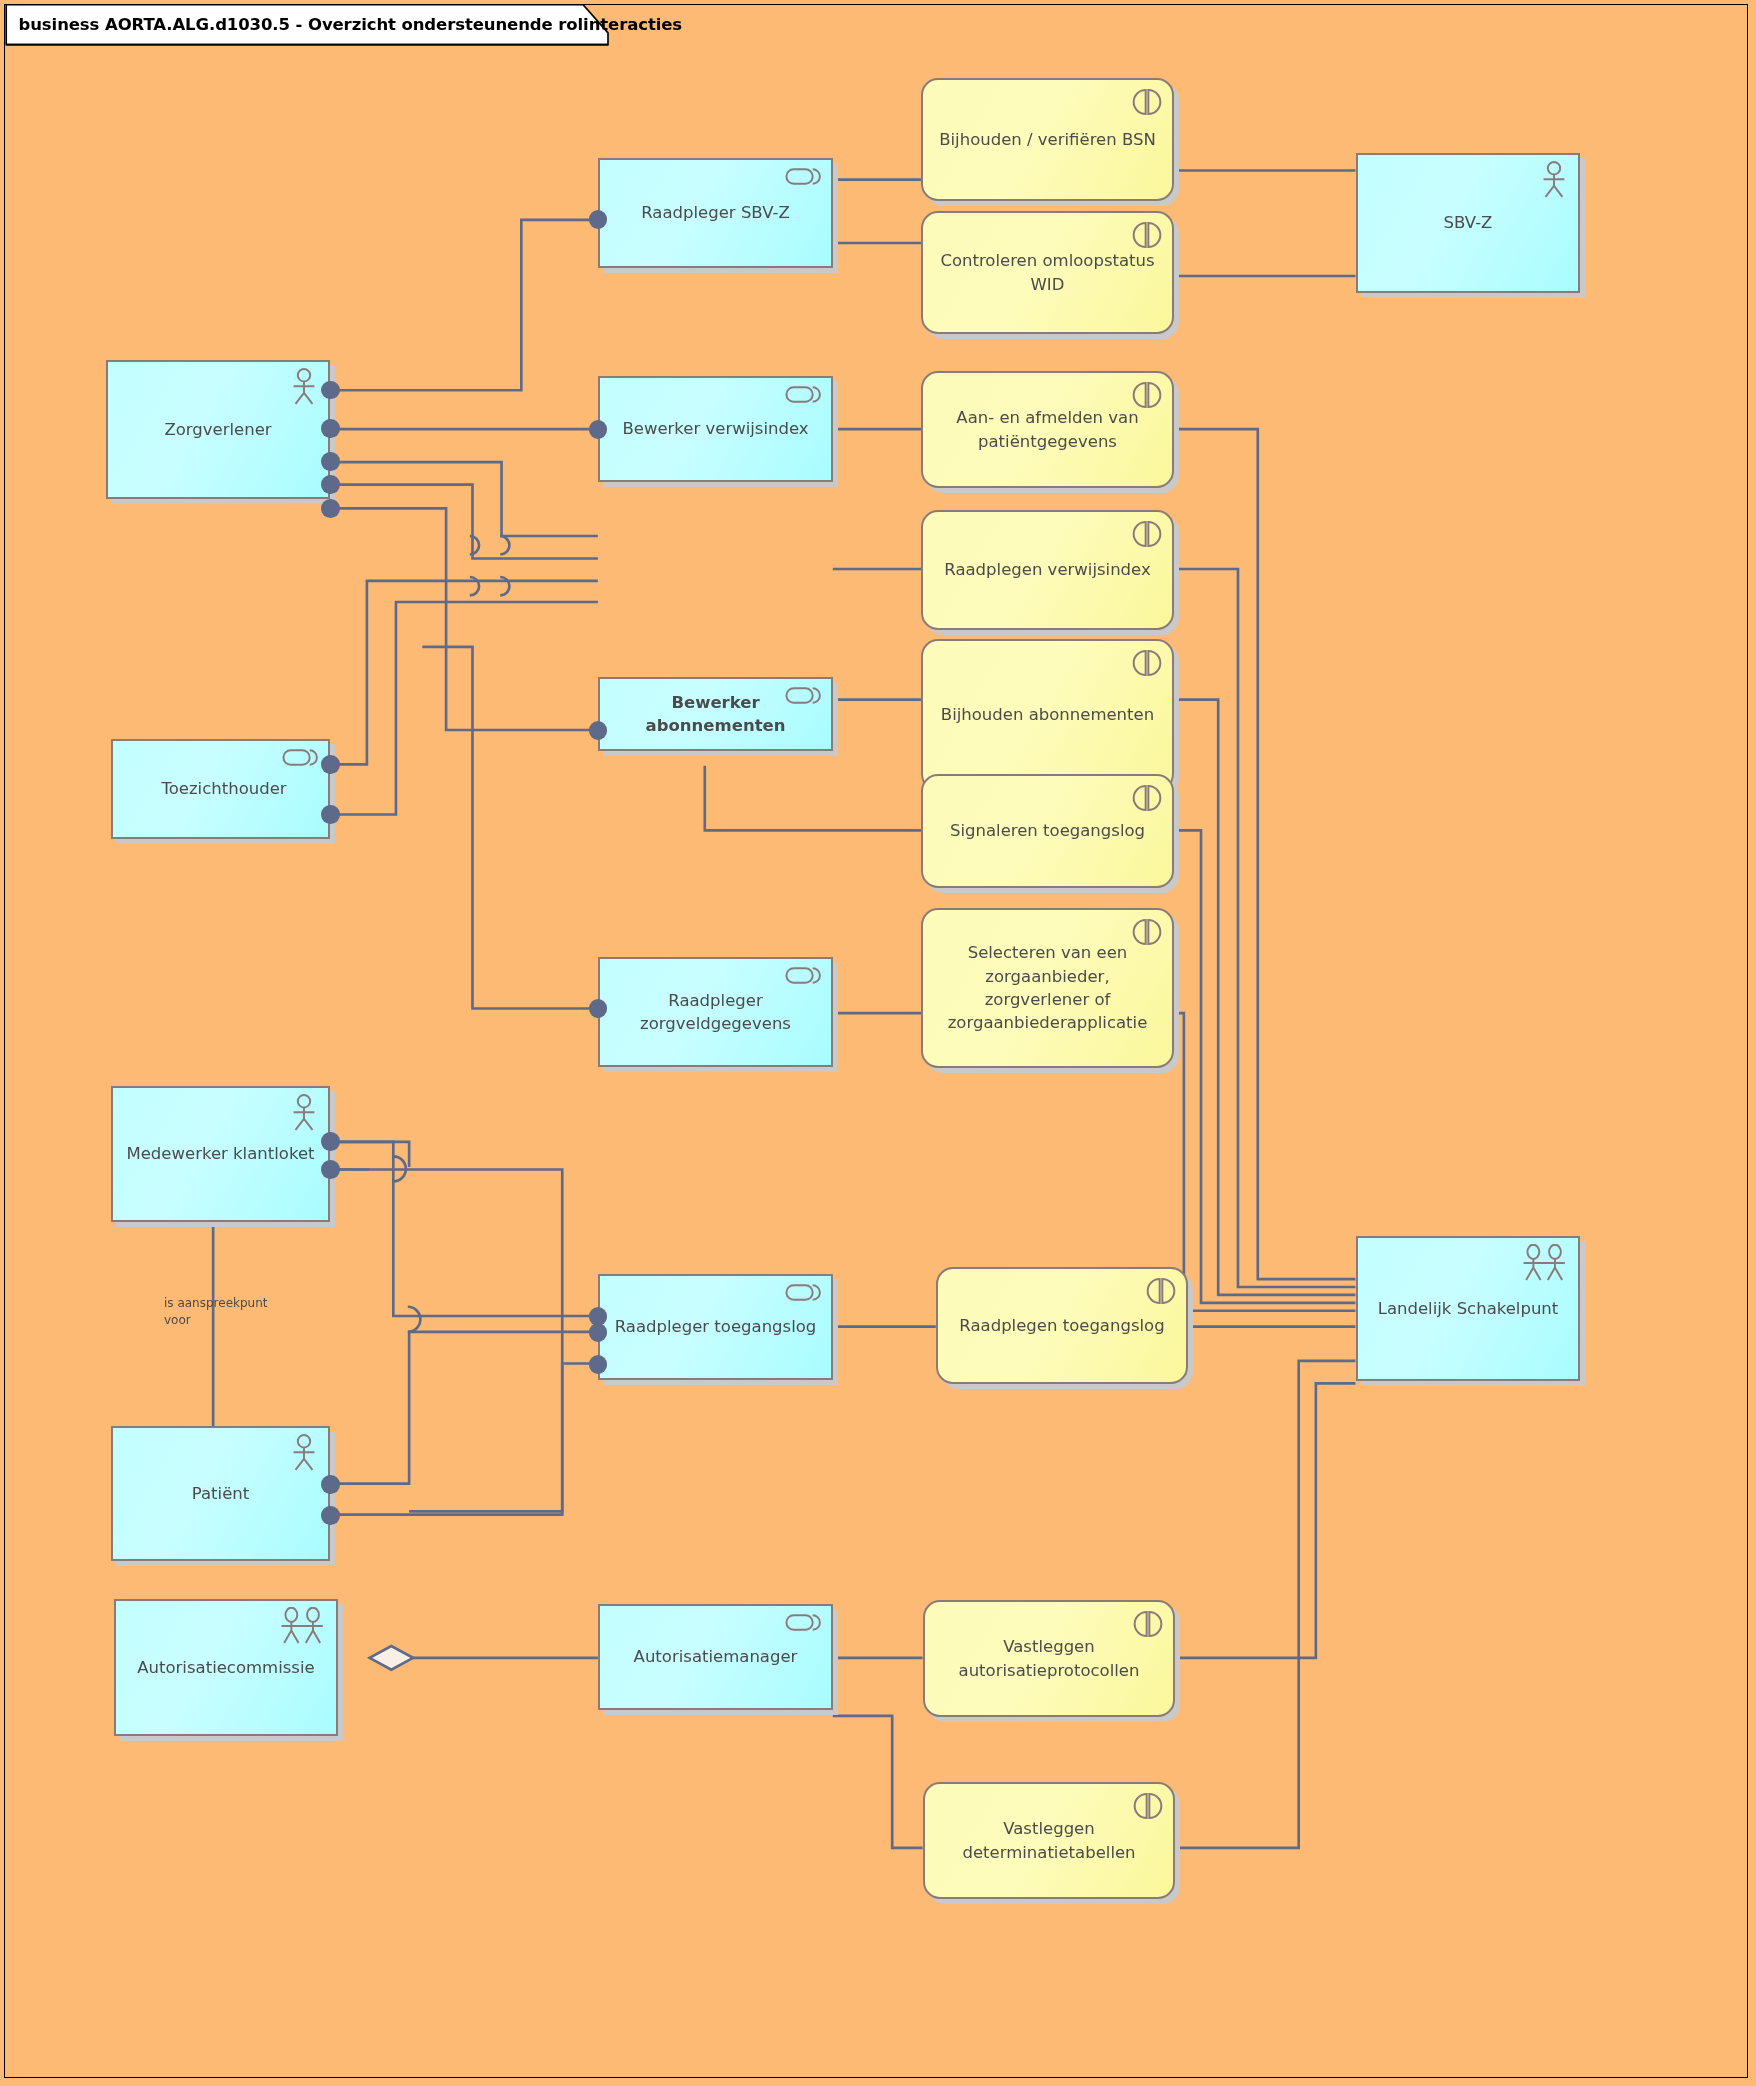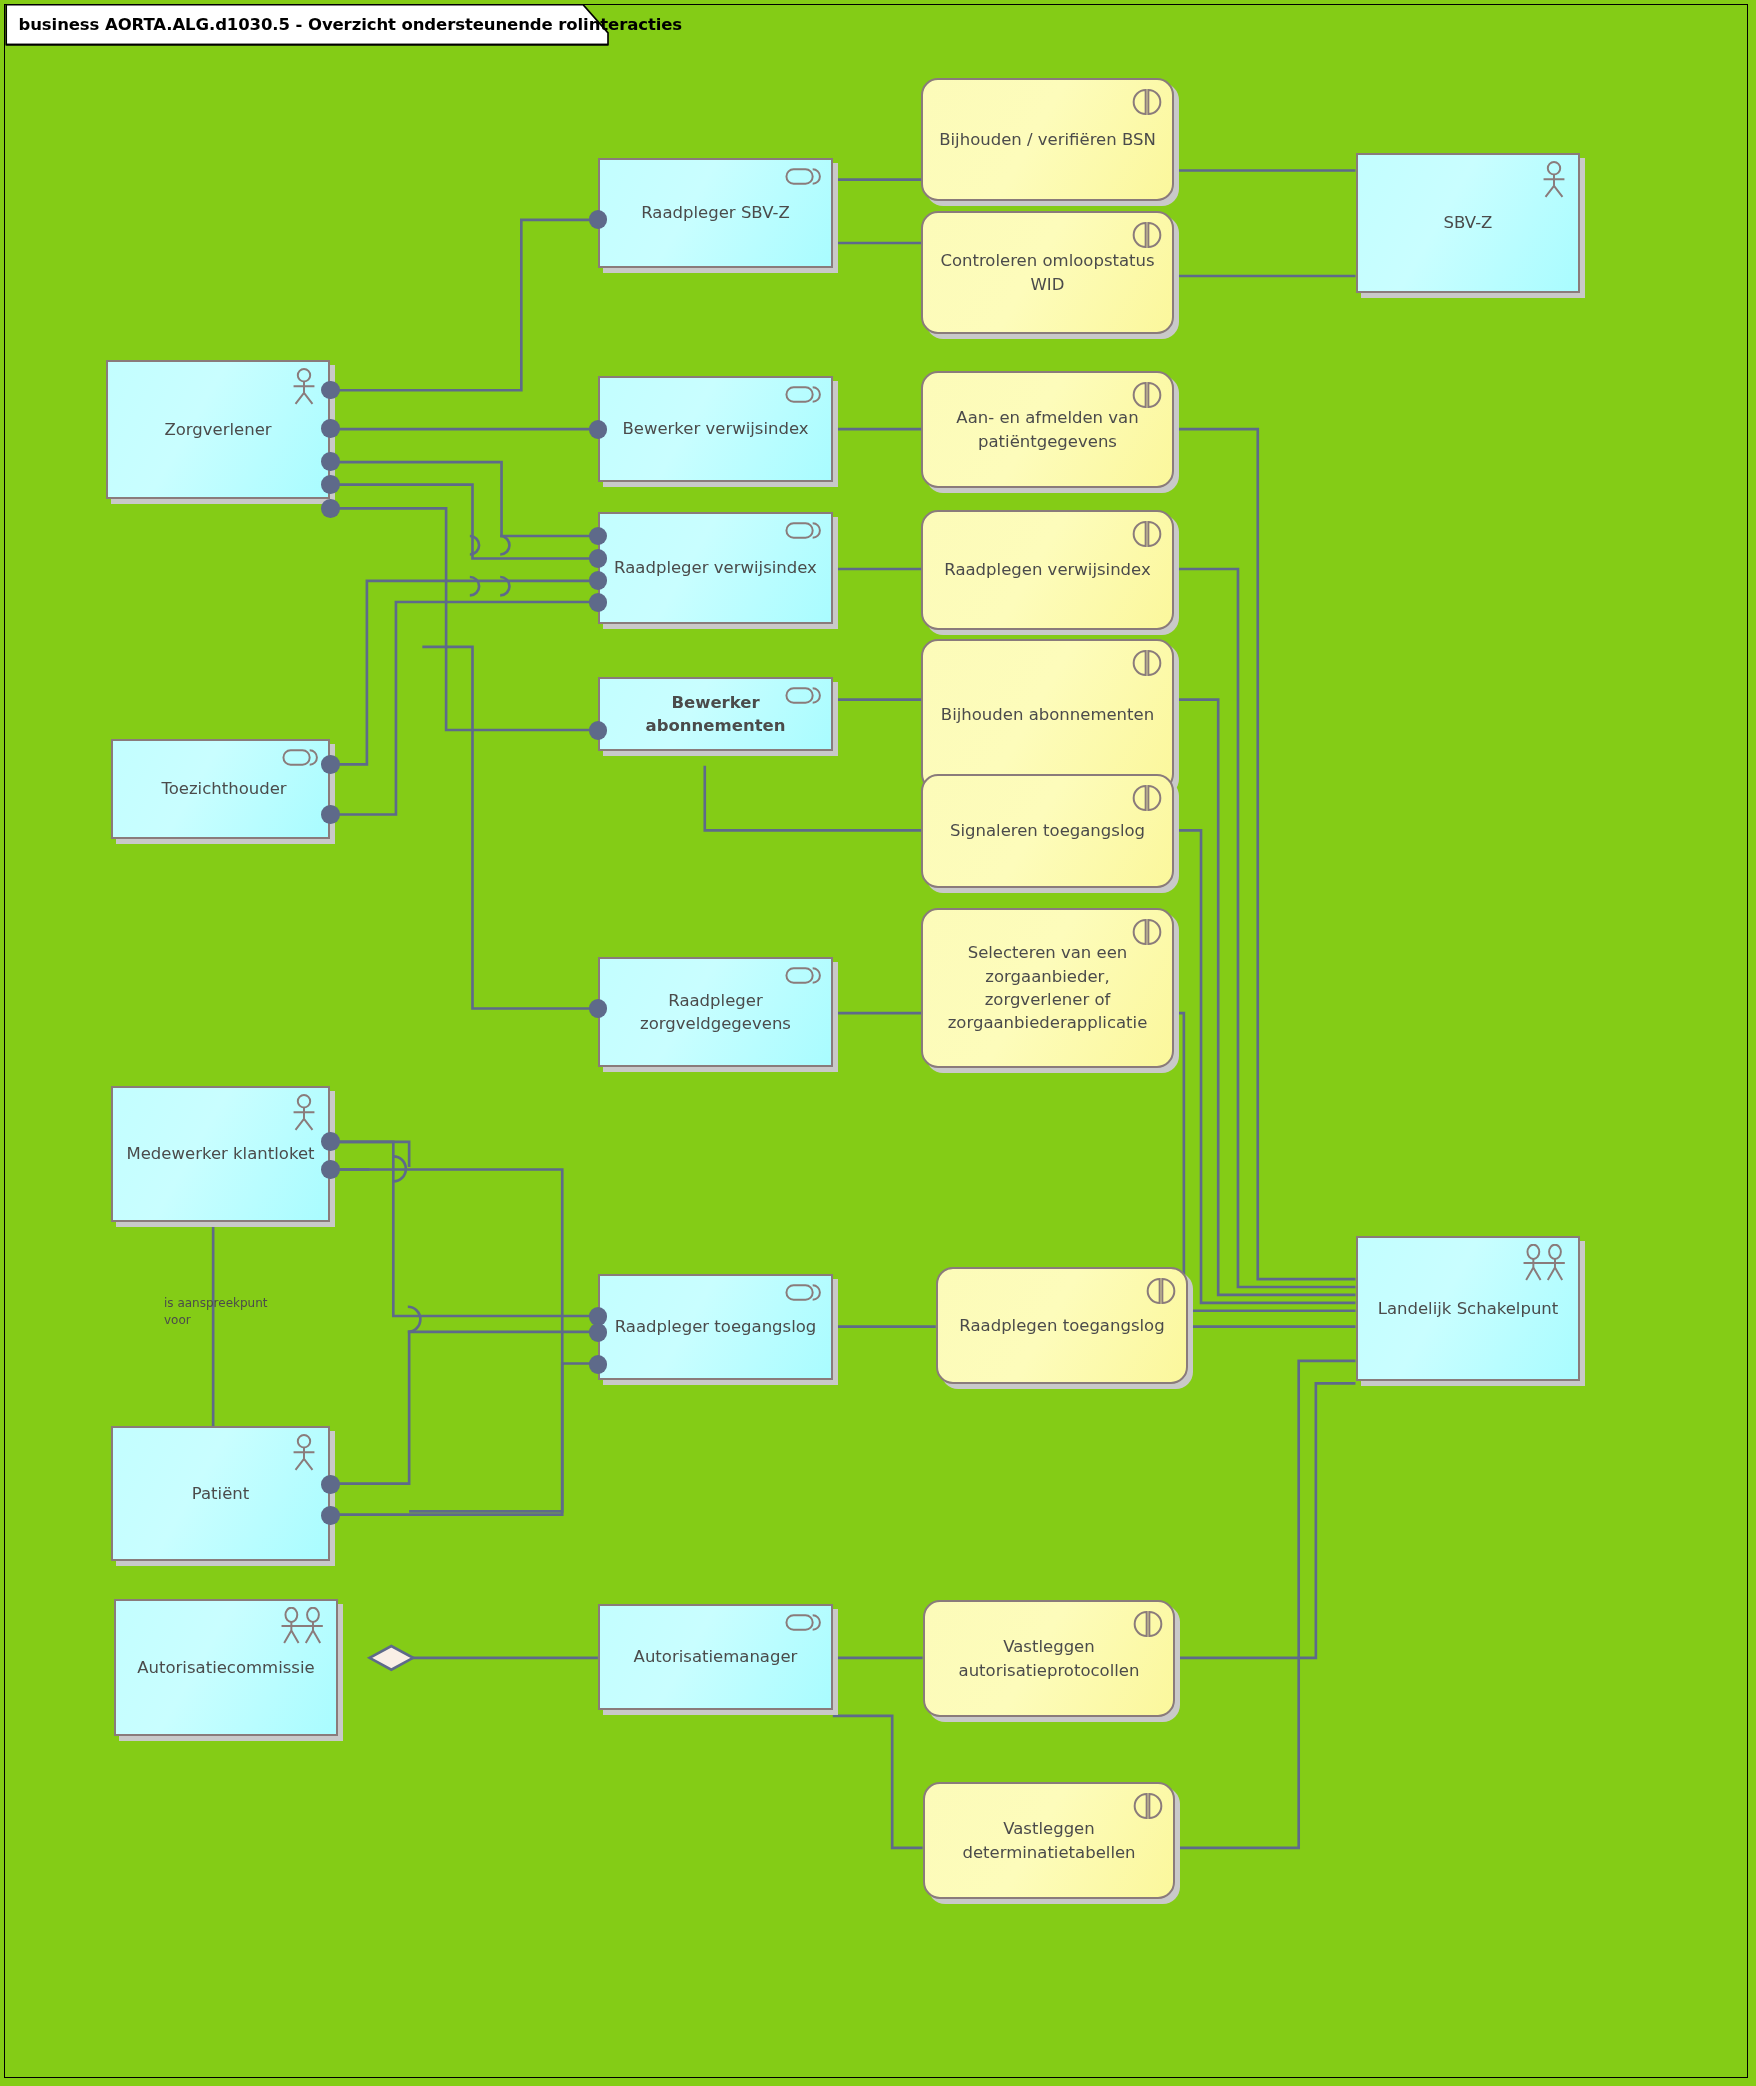--- a/index.html
+++ b/index.html
@@ -1,17 +1,17 @@
 <!DOCTYPE html>
 <html style="font-size:10.6px"><head>
 <meta charset="utf-8">
 <style>
   html,body{margin:0;padding:0;background:#ffffff;}
   body{font-family:"DejaVu Sans","Liberation Sans",sans-serif;}
-  #page{position:relative;width:1756px;height:2087px;background:#84cc16;overflow:hidden;}
+  #page{position:relative;width:1756px;height:2087px;background:#fdba74;overflow:hidden;}
   .frame{position:absolute;left:4px;top:4px;width:1744px;height:2074px;border:1.3px solid #000;box-sizing:border-box;}
   .tabwrap{position:absolute;left:4px;top:4px;height:41px;}
   .tabsvg{display:block;}
   .tabtext{position:absolute;left:14.5px;top:11.2px;font-size:16.5px;font-weight:bold;color:#000;white-space:nowrap;letter-spacing:-0.1px;}
   #wires{position:absolute;left:0;top:0;width:1756px;height:2087px;}
   .node{position:absolute;box-sizing:border-box;display:flex;align-items:center;justify-content:center;text-align:center;}
   .node .shadow{position:absolute;left:5.3px;top:5.3px;right:-5.3px;bottom:-5.3px;background:#c9c9c9;z-index:0;}
   .node .body{position:absolute;left:0;top:0;right:0;bottom:0;z-index:1;box-sizing:border-box;}
   .actor .body, .role .body, .collab .body{background:linear-gradient(120deg,#c3feff 0%,#c9feff 40%,#a9fcff 100%);border:2px solid #8a7b7b;}
   .inter .body{background:linear-gradient(120deg,#fcfbb9 0%,#fdfcbb 45%,#fbf79c 100%);border:2px solid #8a7b7b;border-radius:17px;}
@@ -200,35 +200,20 @@
       <div class="body"></div>
     <span class="ico">
       <svg width="32" height="32" viewBox="0 0 48 48">
           <path d="M22 6 A18 18 0 0 0 22 42 Z" fill="none" stroke="#8A7B7B" stroke-width="3"></path>
           <path d="M26 6 A18 18 0 0 1 26 42 Z" fill="none" stroke="#8A7B7B" stroke-width="3"></path>
         </svg>
     </span>
     <div class="label">Aan- en afmelden van patiëntgegevens</div>
   </div>
 
-  <div class="node role" style="left:598px;top:512px;width:235px;height:112px;">
-    <div class="shadow"></div>
-      <div class="body"></div>
-    <span class="ico">
-      <svg width="37" height="21" viewBox="0 0 56 32">
-          <rect x="2" y="5" width="40" height="22" rx="11" fill="none" stroke="#8A7B7B" stroke-width="3"></rect>
-          <path d="M42 5 A11 11 0 0 1 42 27" fill="none" stroke="#8A7B7B" stroke-width="3"></path>
-        </svg>
-    </span>
-    <div class="label">Raadpleger verwijsindex</div>
-    <div class="port" style="left:-9.2px;top:14.5px;"></div>
-    <div class="port" style="left:-9.2px;top:37px;"></div>
-    <div class="port" style="left:-9.2px;top:59px;"></div>
-    <div class="port" style="left:-9.2px;top:81px;"></div>
-  </div>
 
   <div class="node inter" style="left:921px;top:510px;width:253px;height:120px;">
     <div class="shadow"></div>
       <div class="body"></div>
     <span class="ico">
       <svg width="32" height="32" viewBox="0 0 48 48">
           <path d="M22 6 A18 18 0 0 0 22 42 Z" fill="none" stroke="#8A7B7B" stroke-width="3"></path>
           <path d="M26 6 A18 18 0 0 1 26 42 Z" fill="none" stroke="#8A7B7B" stroke-width="3"></path>
         </svg>
     </span>

